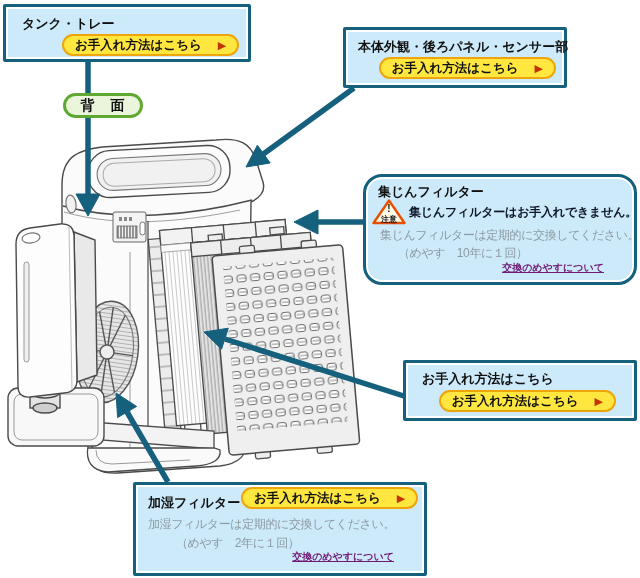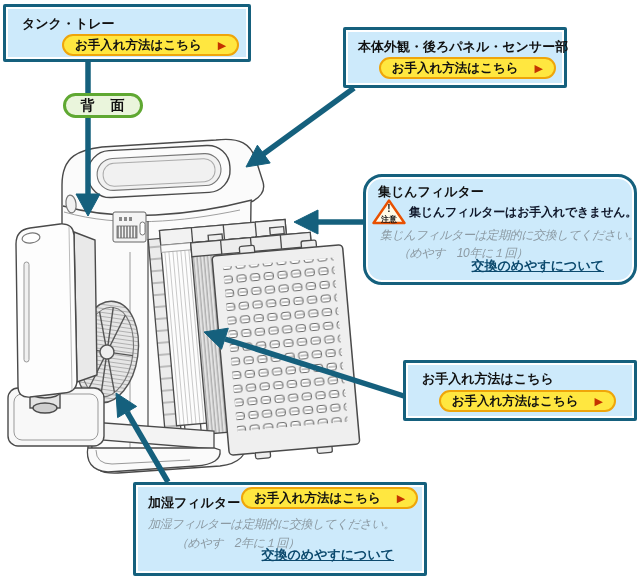--- a/index.html
+++ b/index.html
@@ -8,22 +8,22 @@
   .layer{position:absolute;left:0;top:0;width:640px;height:578px;}
   
   .callout{position:absolute;background:#cdeafb;border:3px solid #15607d;border-radius:2px;
            box-shadow:inset 0 0 0 2px #ffffff;box-sizing:border-box;z-index:3;}
   .callout .title{position:absolute;font-size:13px;font-weight:bold;color:#111;white-space:nowrap;}
   .care-btn{position:absolute;display:inline-flex;align-items:center;gap:16px;height:22px;
             padding:0 11px;background:#ffe740;border:2px solid #efa50a;border-radius:12px;
             box-sizing:border-box;font-size:12.5px;font-weight:bold;color:#111;white-space:nowrap;
             cursor:pointer;}
   .care-btn .tri{color:#c43300;font-size:11px;line-height:1;}
-  .note{position:absolute;font-size:12px;color:#8c9aa3;letter-spacing:-0.4px;white-space:nowrap;font-style:italic;}
-  .dlink{position:absolute;font-size:13px;font-weight:bold;color:#0c4a6e;text-decoration:underline;
+  .note{position:absolute;font-size:12px;color:#8c9aa3;letter-spacing:-0.4px;white-space:nowrap;}
+  .dlink{position:absolute;font-size:10px;font-weight:bold;color:#701a75;text-decoration:underline;
          white-space:nowrap;cursor:pointer;}
   .warnrow{position:absolute;display:flex;align-items:center;gap:3px;}
   .warntext{font-size:12px;font-weight:bold;color:#0f172a;letter-spacing:-0.2px;white-space:nowrap;}
   
   .badge{position:absolute;left:63px;top:93px;width:80px;height:25px;box-sizing:border-box;
          background:#eaf5dc;border:3px solid #5fa832;border-radius:13px;z-index:3;
          font-size:14px;font-weight:bold;text-align:center;line-height:19px;letter-spacing:1px;}
 </style>
 </head>
 <body>

